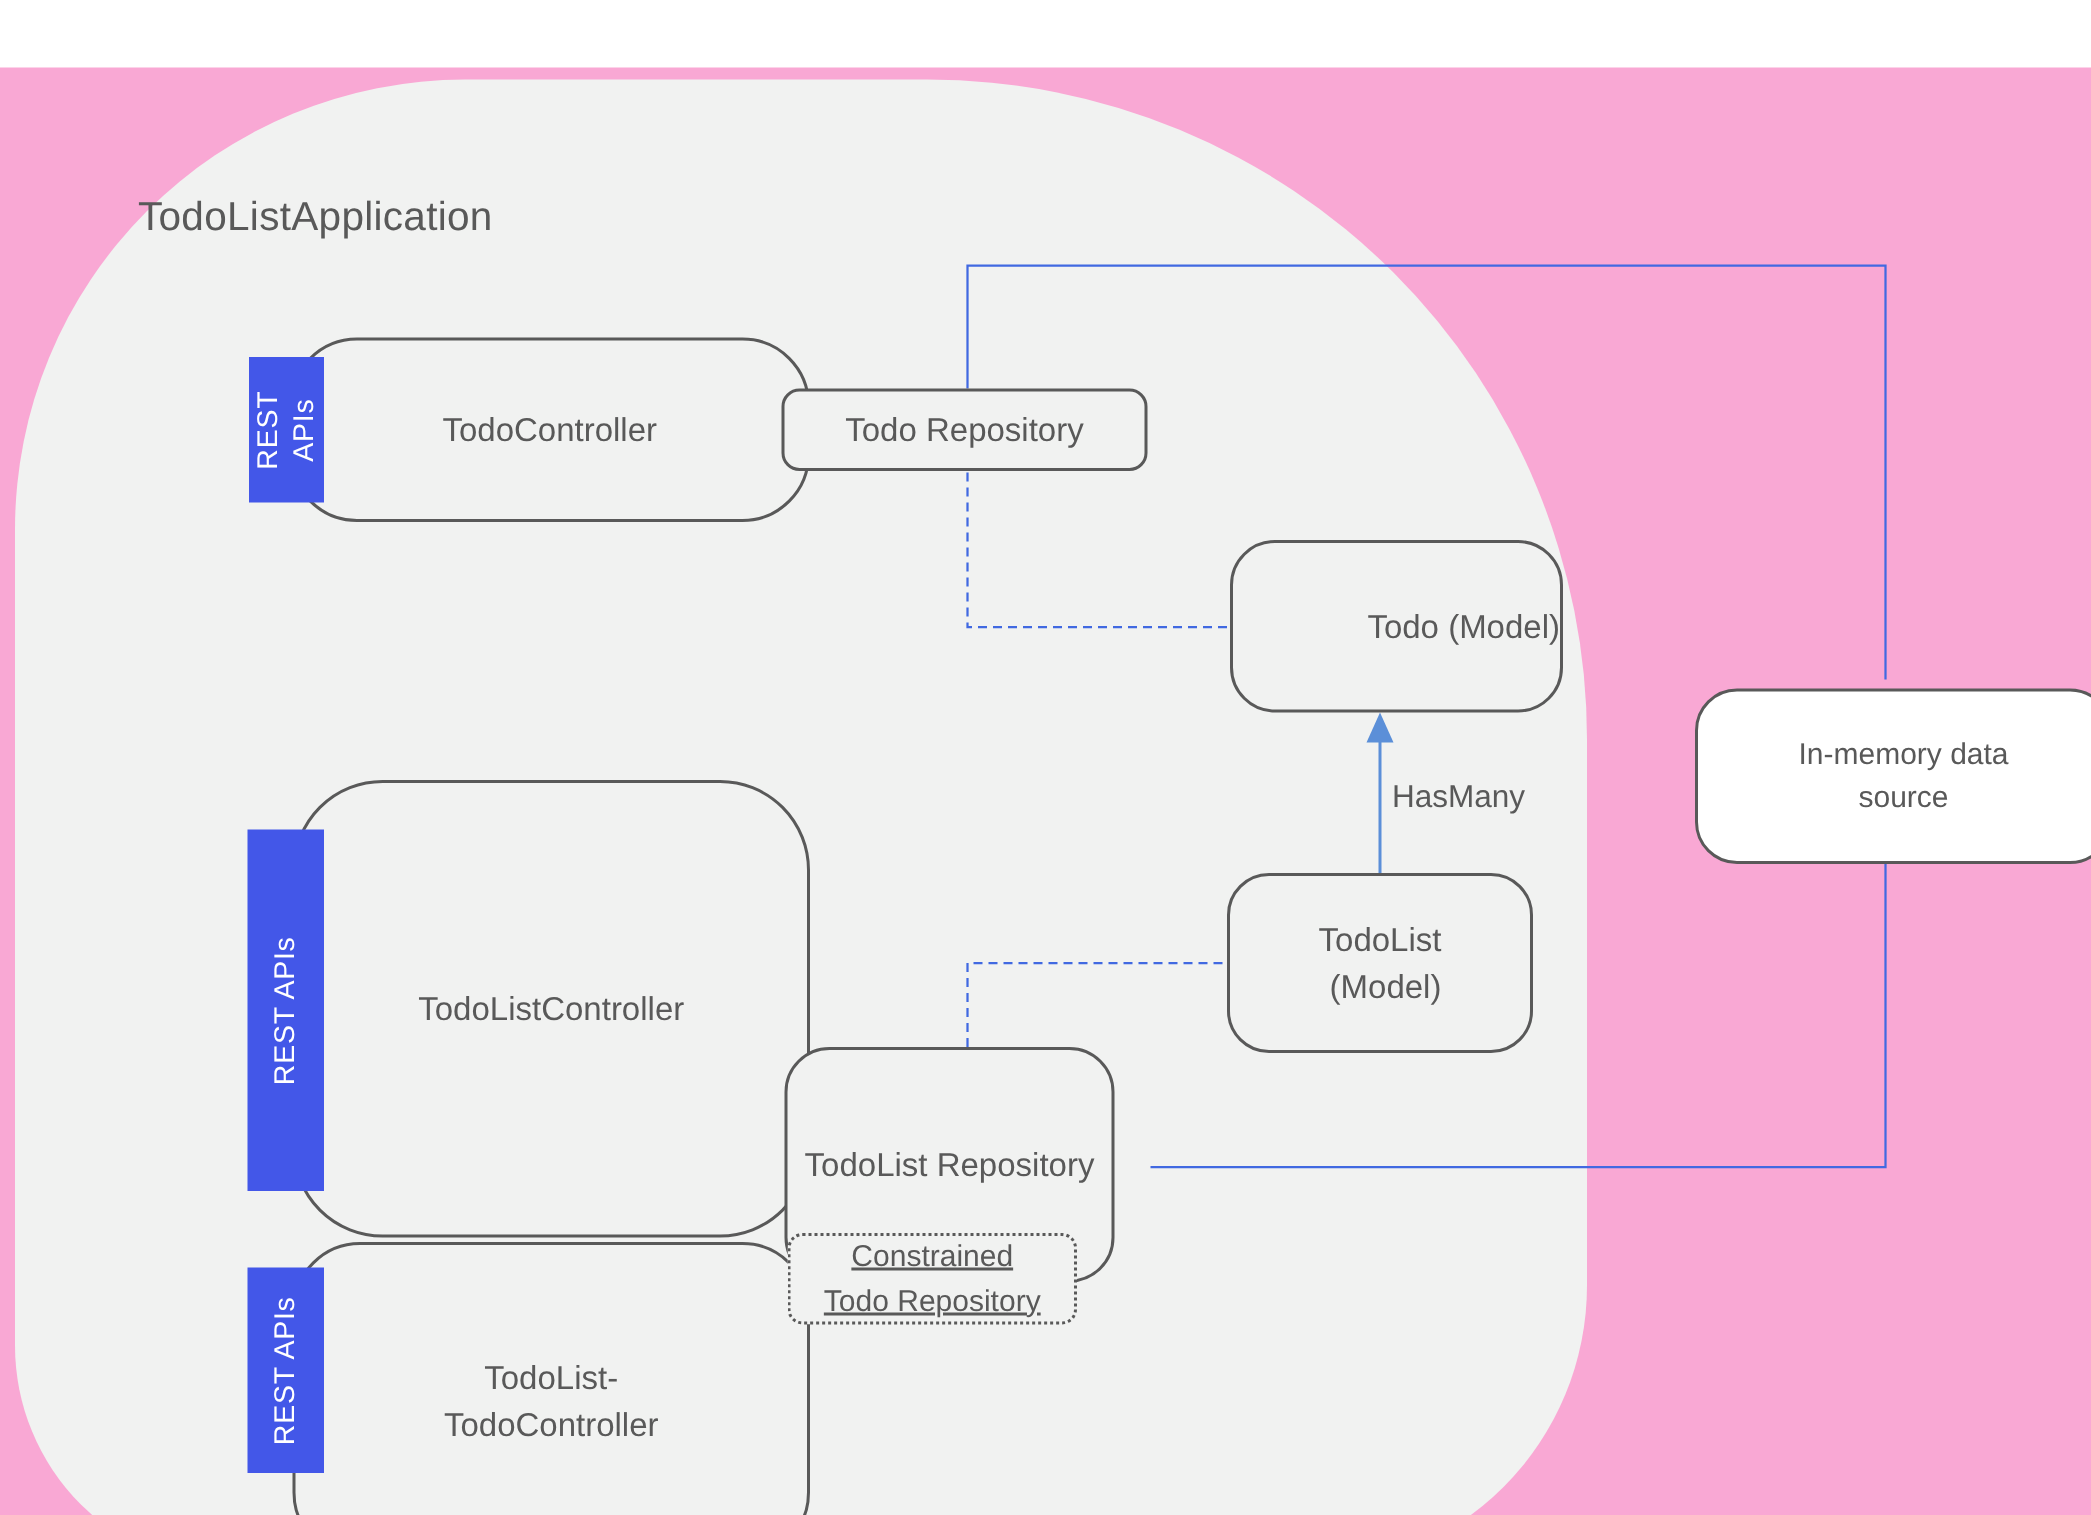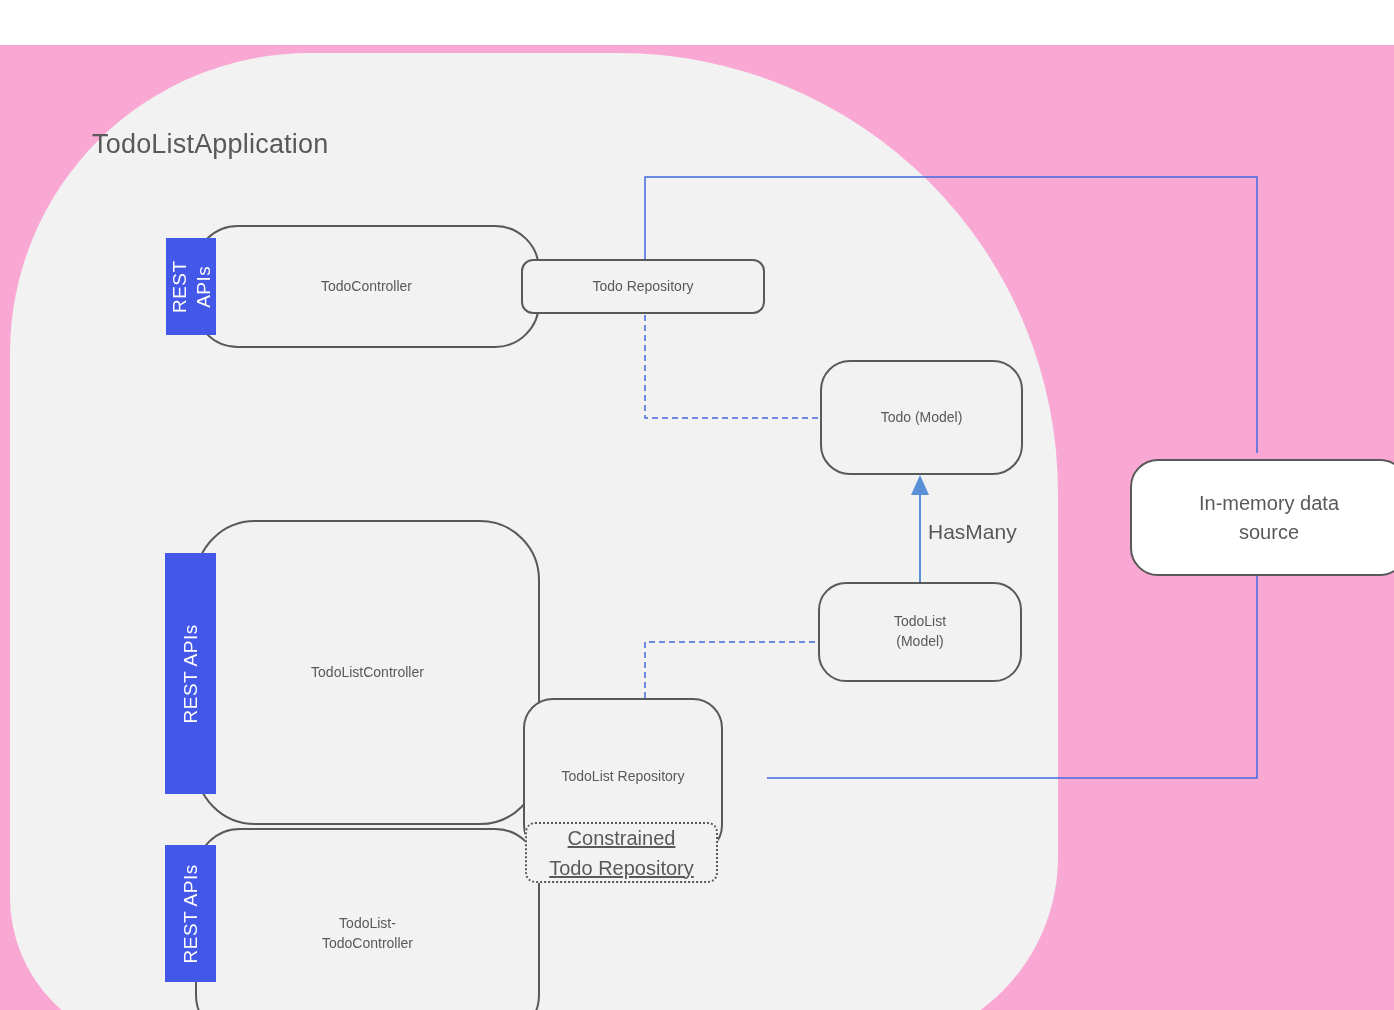--- a/index.html
+++ b/index.html
@@ -45,33 +45,33 @@
   .node {
     position: absolute;
     box-sizing: border-box;
     border: 2px solid #595959;
     background: #f1f2f1;
     color: #595959;
     display: flex;
     align-items: center;
     justify-content: center;
     text-align: center;
-    font-size: 14px;
+    font-size: 22px;
     line-height: 1.42;
     z-index: 2;
   }
   .node.overlay { z-index: 3; }
 
   #todo-controller        { left: 193px; top: 180px; width: 347px; height: 123px; border-radius: 45px; }
   #todo-repository        { left: 521px; top: 214px; width: 244px; height: 55px;  border-radius: 12px; }
-  #todo-model             { left: 820px; top: 315px; width: 203px; height: 115px; border-radius: 30px; }
+  #todo-model             { left: 820px; top: 315px; width: 222px; height: 115px; border-radius: 30px; justify-content: flex-end; }
   #in-memory-datasource   { left: 1130px; top: 414px; width: 278px; height: 117px; border-radius: 28px; background: #ffffff; font-size: 20px; line-height: 1.45; }
   #todo-list-controller   { left: 195px; top: 475px; width: 345px; height: 305px; border-radius: 60px; }
-  #todo-list-model        { left: 818px; top: 537px; width: 204px; height: 100px; border-radius: 28px; }
-  #todo-list-repository   { left: 523px; top: 653px; width: 200px; height: 157px; border-radius: 30px; text-align: center; }
+  #todo-list-model        { left: 818px; top: 537px; width: 204px; height: 120px; border-radius: 28px; text-align: right; }
+  #todo-list-repository   { left: 523px; top: 653px; width: 220px; height: 157px; border-radius: 30px; text-align: center; }
   #constrained-todo-repository {
     left: 525px; top: 777px; width: 193px; height: 61px;
     border: 2px dotted #595959; border-radius: 10px;
     font-size: 20px; line-height: 1.5; z-index: 4; text-decoration: underline;
   }
   #todo-list-todo-controller { left: 195px; top: 783px; width: 345px; height: 212px; border-radius: 45px; }
 
   
   .rest-badge {
     position: absolute;

